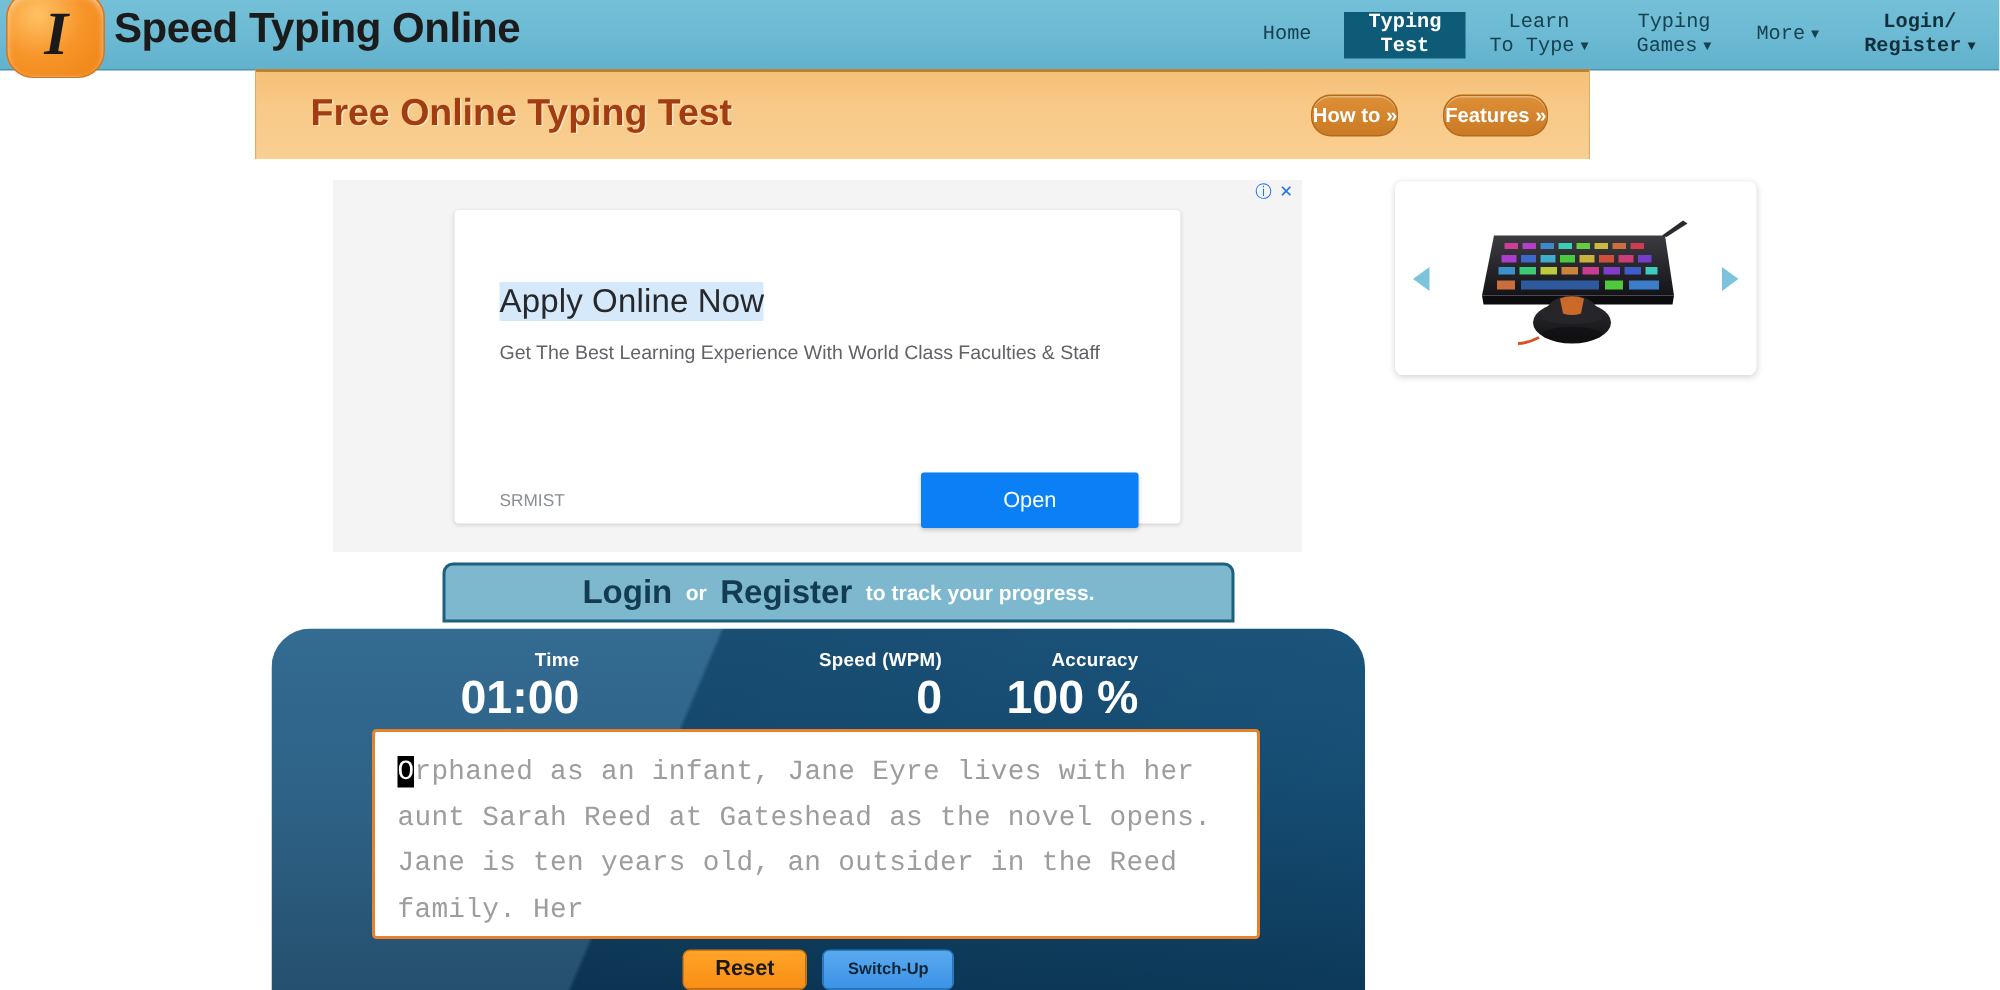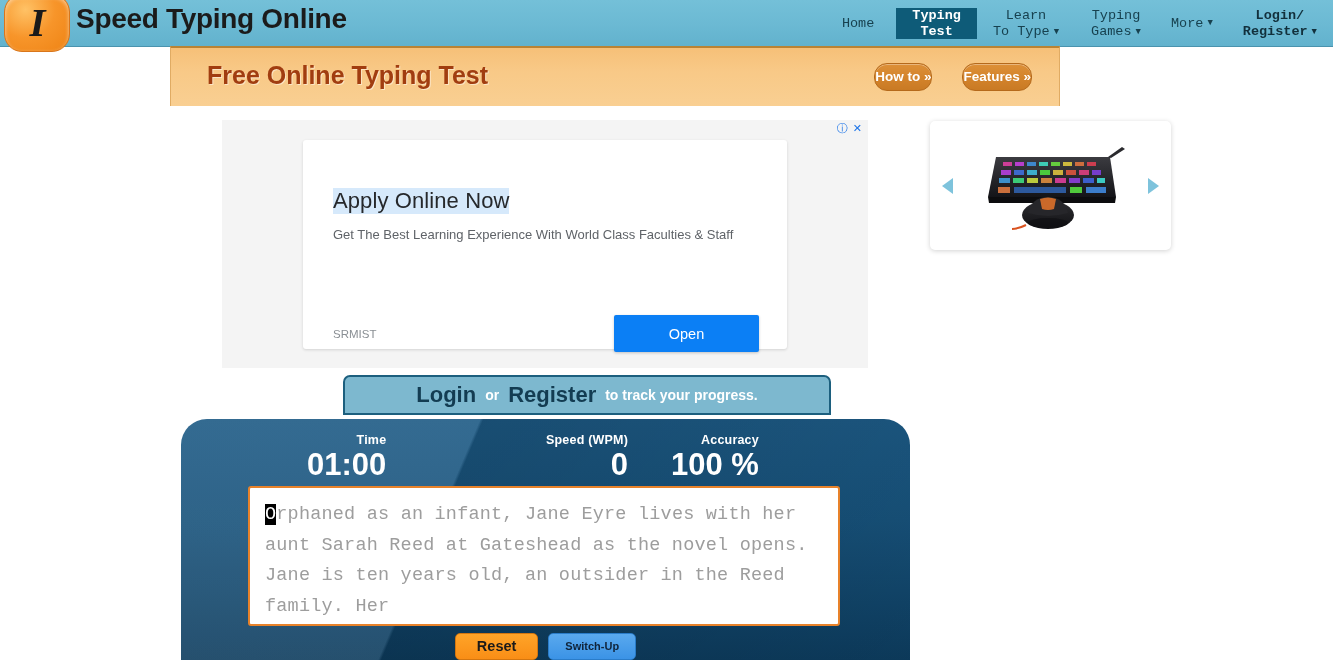--- a/index.html
+++ b/index.html
@@ -106,23 +106,23 @@
   }
   .car-img { position:absolute; left:40px; top:18px; width:160px; height:92px; }
   .car-arrow {
     position:absolute; top:50%; margin-top:-8px; width:0; height:0; cursor:pointer;
   }
   .car-arrow.left { left:12px; border-top:8px solid transparent; border-bottom:8px solid transparent; border-right:11px solid #7ec3dc; }
   .car-arrow.right { right:12px; border-top:8px solid transparent; border-bottom:8px solid transparent; border-left:11px solid #7ec3dc; }
 
   
   .loginbar {
-    position:absolute; left:295px; top:375px; width:488px; height:40px;
+    position:absolute; left:295px; top:375px; width:528px; height:40px;
     background:#7db8cf; border:2px solid #1c5f7e; border-radius:7px 7px 0 0;
-    display:flex; align-items:center; justify-content:center; gap:9px;margin-left:48px;
+    display:flex; align-items:center; justify-content:center; gap:9px;
   }
   .lb-main { font-size:22px; font-weight:700; color:#133c52; cursor:pointer; }
   .lb-or { font-size:14px; font-weight:700; color:#ffffff; }
   .lb-tail { font-size:14px; font-weight:700; color:#ffffff; }
 
   
   .panel {
     position:absolute; left:181px; top:419px; width:729px; height:241px;
     border-radius:26px 26px 0 0;
     background:

